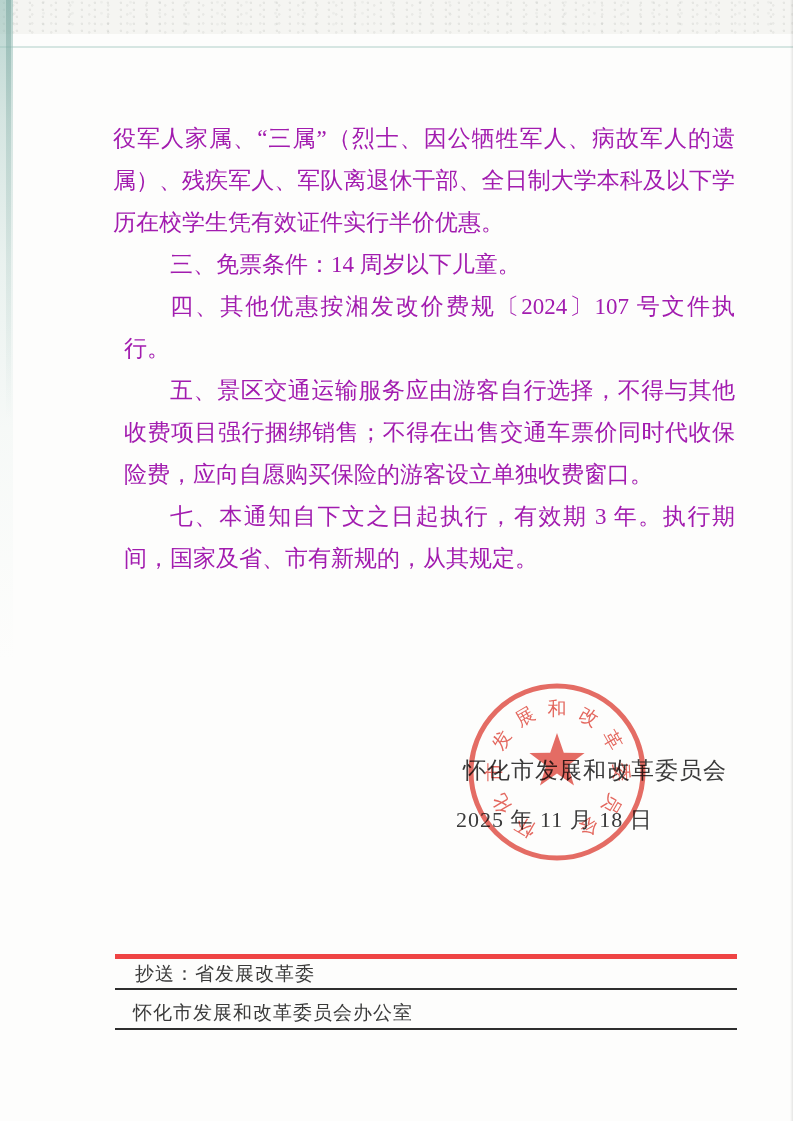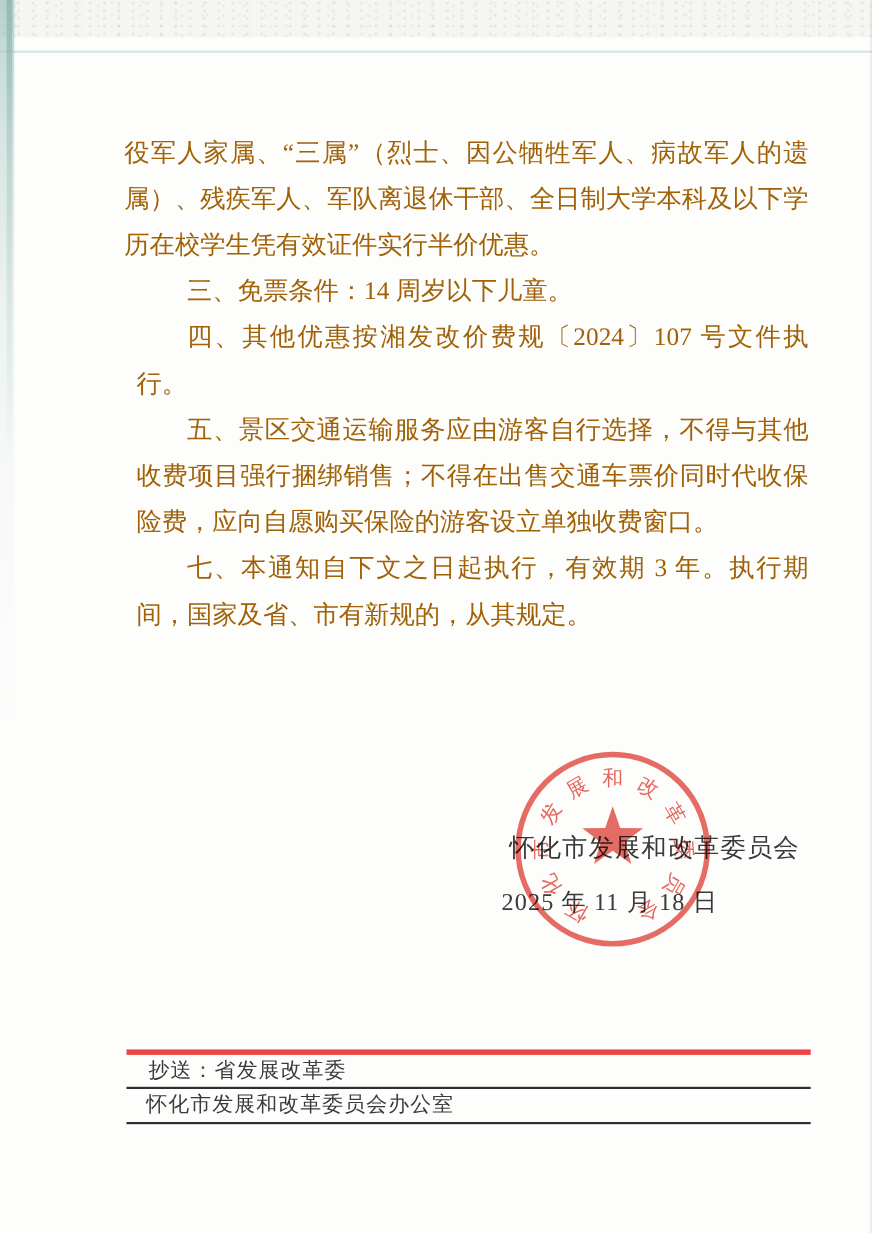--- a/index.html
+++ b/index.html
@@ -44,21 +44,21 @@
   }
   .scan-right{
     position:absolute;right:0;top:0;width:3px;height:100%;
     background:linear-gradient(270deg,rgba(120,120,118,.18),rgba(255,255,255,0));
   }
   
   .doc-body{
     position:absolute;left:113px;top:118px;width:622px;
     font-size:23px;line-height:42px;
     text-align:justify;
-    color:#a16207;
+    color:#a21caf;
   }
   .doc-body p{margin:0;}
   .doc-body p.indent{text-indent:2em;margin-left:11px;}
   
   .sig-org{
     position:absolute;left:427px;top:755px;
     font-size:23px;letter-spacing:1px;white-space:nowrap;margin-left:36px;
   }
   .sig-date{
     position:absolute;left:456px;top:805px;
@@ -77,21 +77,21 @@
     border-top:5px solid #ef4444;
     border-bottom:2px solid #2e2e2e;
   }
   .footer-row1{
     height:29px;line-height:29px;
     padding-left:20px;
     border-bottom:2px solid #2e2e2e;
     letter-spacing:1px;
   }
   .footer-row2{
-    height:30px;line-height:30px;
+    height:38px;line-height:30px;
     display:flex;justify-content:space-between;
     padding-left:18px;padding-right:48px;
     letter-spacing:1px;
     align-items:flex-end;
   }
 </style>
 </head>
 <body>
 
 <div class="page">

